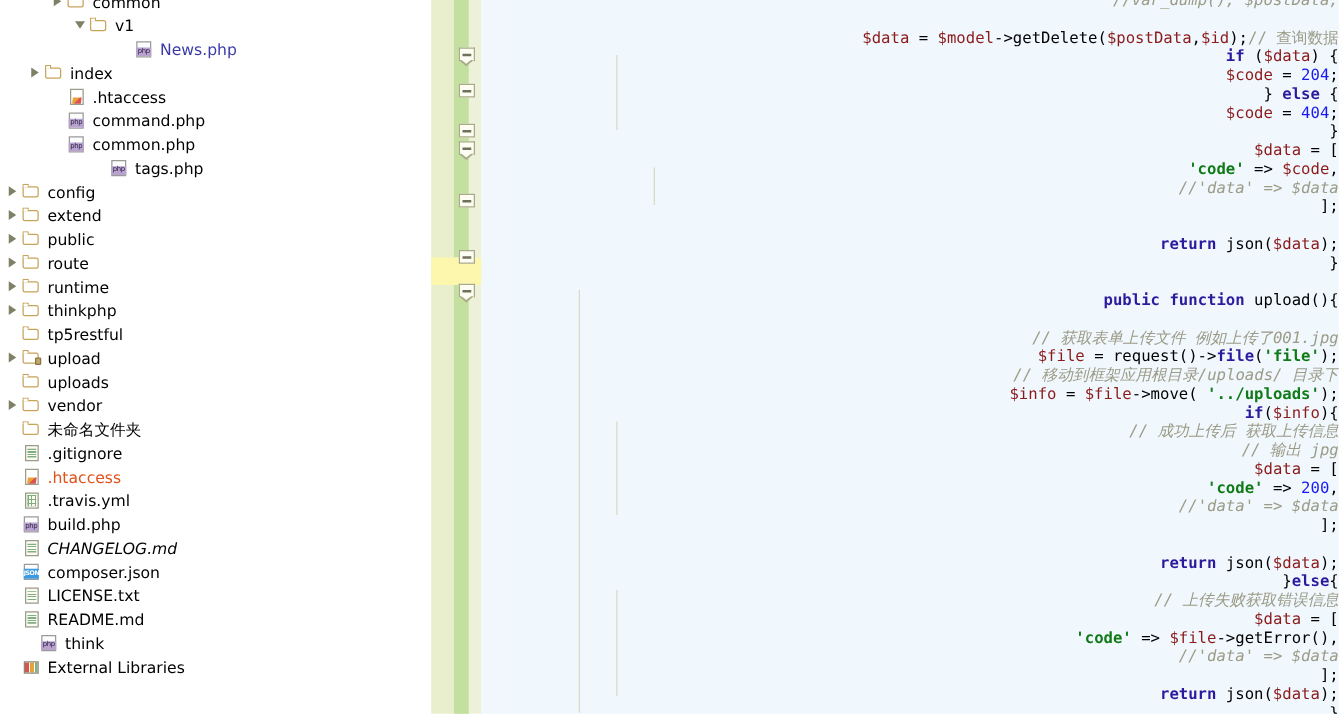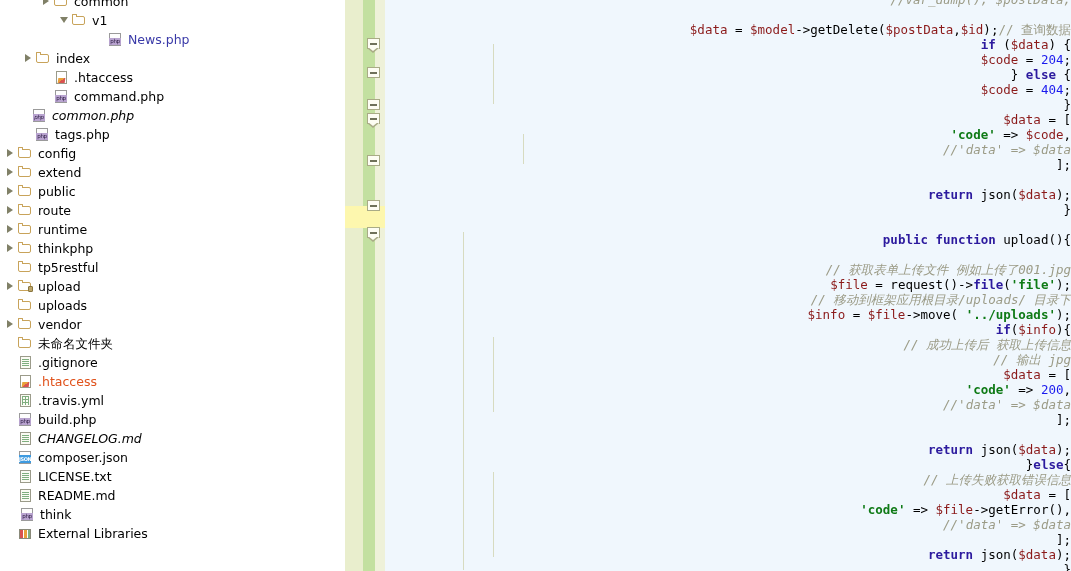--- a/index.html
+++ b/index.html
@@ -225,26 +225,26 @@
         <div class="row" style="padding-left: 42px;">
           <span class="arrow none"></span>
           <span class="ico ico-htaccess"></span>
           <span class="label">.htaccess</span>
         </div>
         <div class="row" style="padding-left: 42px;">
           <span class="arrow none"></span>
           <span class="ico ico-php"></span>
           <span class="label">command.php</span>
         </div>
-        <div class="row" style="padding-left: 20px; font-style: italic;">
+        <div class="row" style="padding-left: 42px;">
           <span class="arrow none"></span>
           <span class="ico ico-php"></span>
           <span class="label">common.php</span>
         </div>
-        <div class="row" style="padding-left: 23px;">
+        <div class="row" style="padding-left: 66px; margin-left: 10px;">
           <span class="arrow none"></span>
           <span class="ico ico-php"></span>
           <span class="label">tags.php</span>
         </div>
         <div class="row" style="padding-left: 6px;">
           <span class="arrow collapsed"></span>
           <span class="ico ico-folder"></span>
           <span class="label">config</span>
         </div>
         <div class="row" style="padding-left: 6px;">
@@ -332,21 +332,21 @@
         <div class="row" style="padding-left: 6px;">
           <span class="arrow none"></span>
           <span class="ico ico-doc"></span>
           <span class="label">LICENSE.txt</span>
         </div>
         <div class="row" style="padding-left: 6px;">
           <span class="arrow none"></span>
           <span class="ico ico-doc"></span>
           <span class="label">README.md</span>
         </div>
-        <div class="row" style="padding-left: 8px;">
+        <div class="row" style="padding-left: 20px;">
           <span class="arrow none"></span>
           <span class="ico ico-php"></span>
           <span class="label">think</span>
         </div>
         <div class="row" style="padding-left: 6px;">
           <span class="arrow none"></span>
           <span class="ico ico-lib"></span>
           <span class="label">External Libraries</span>
         </div>
       </div>

